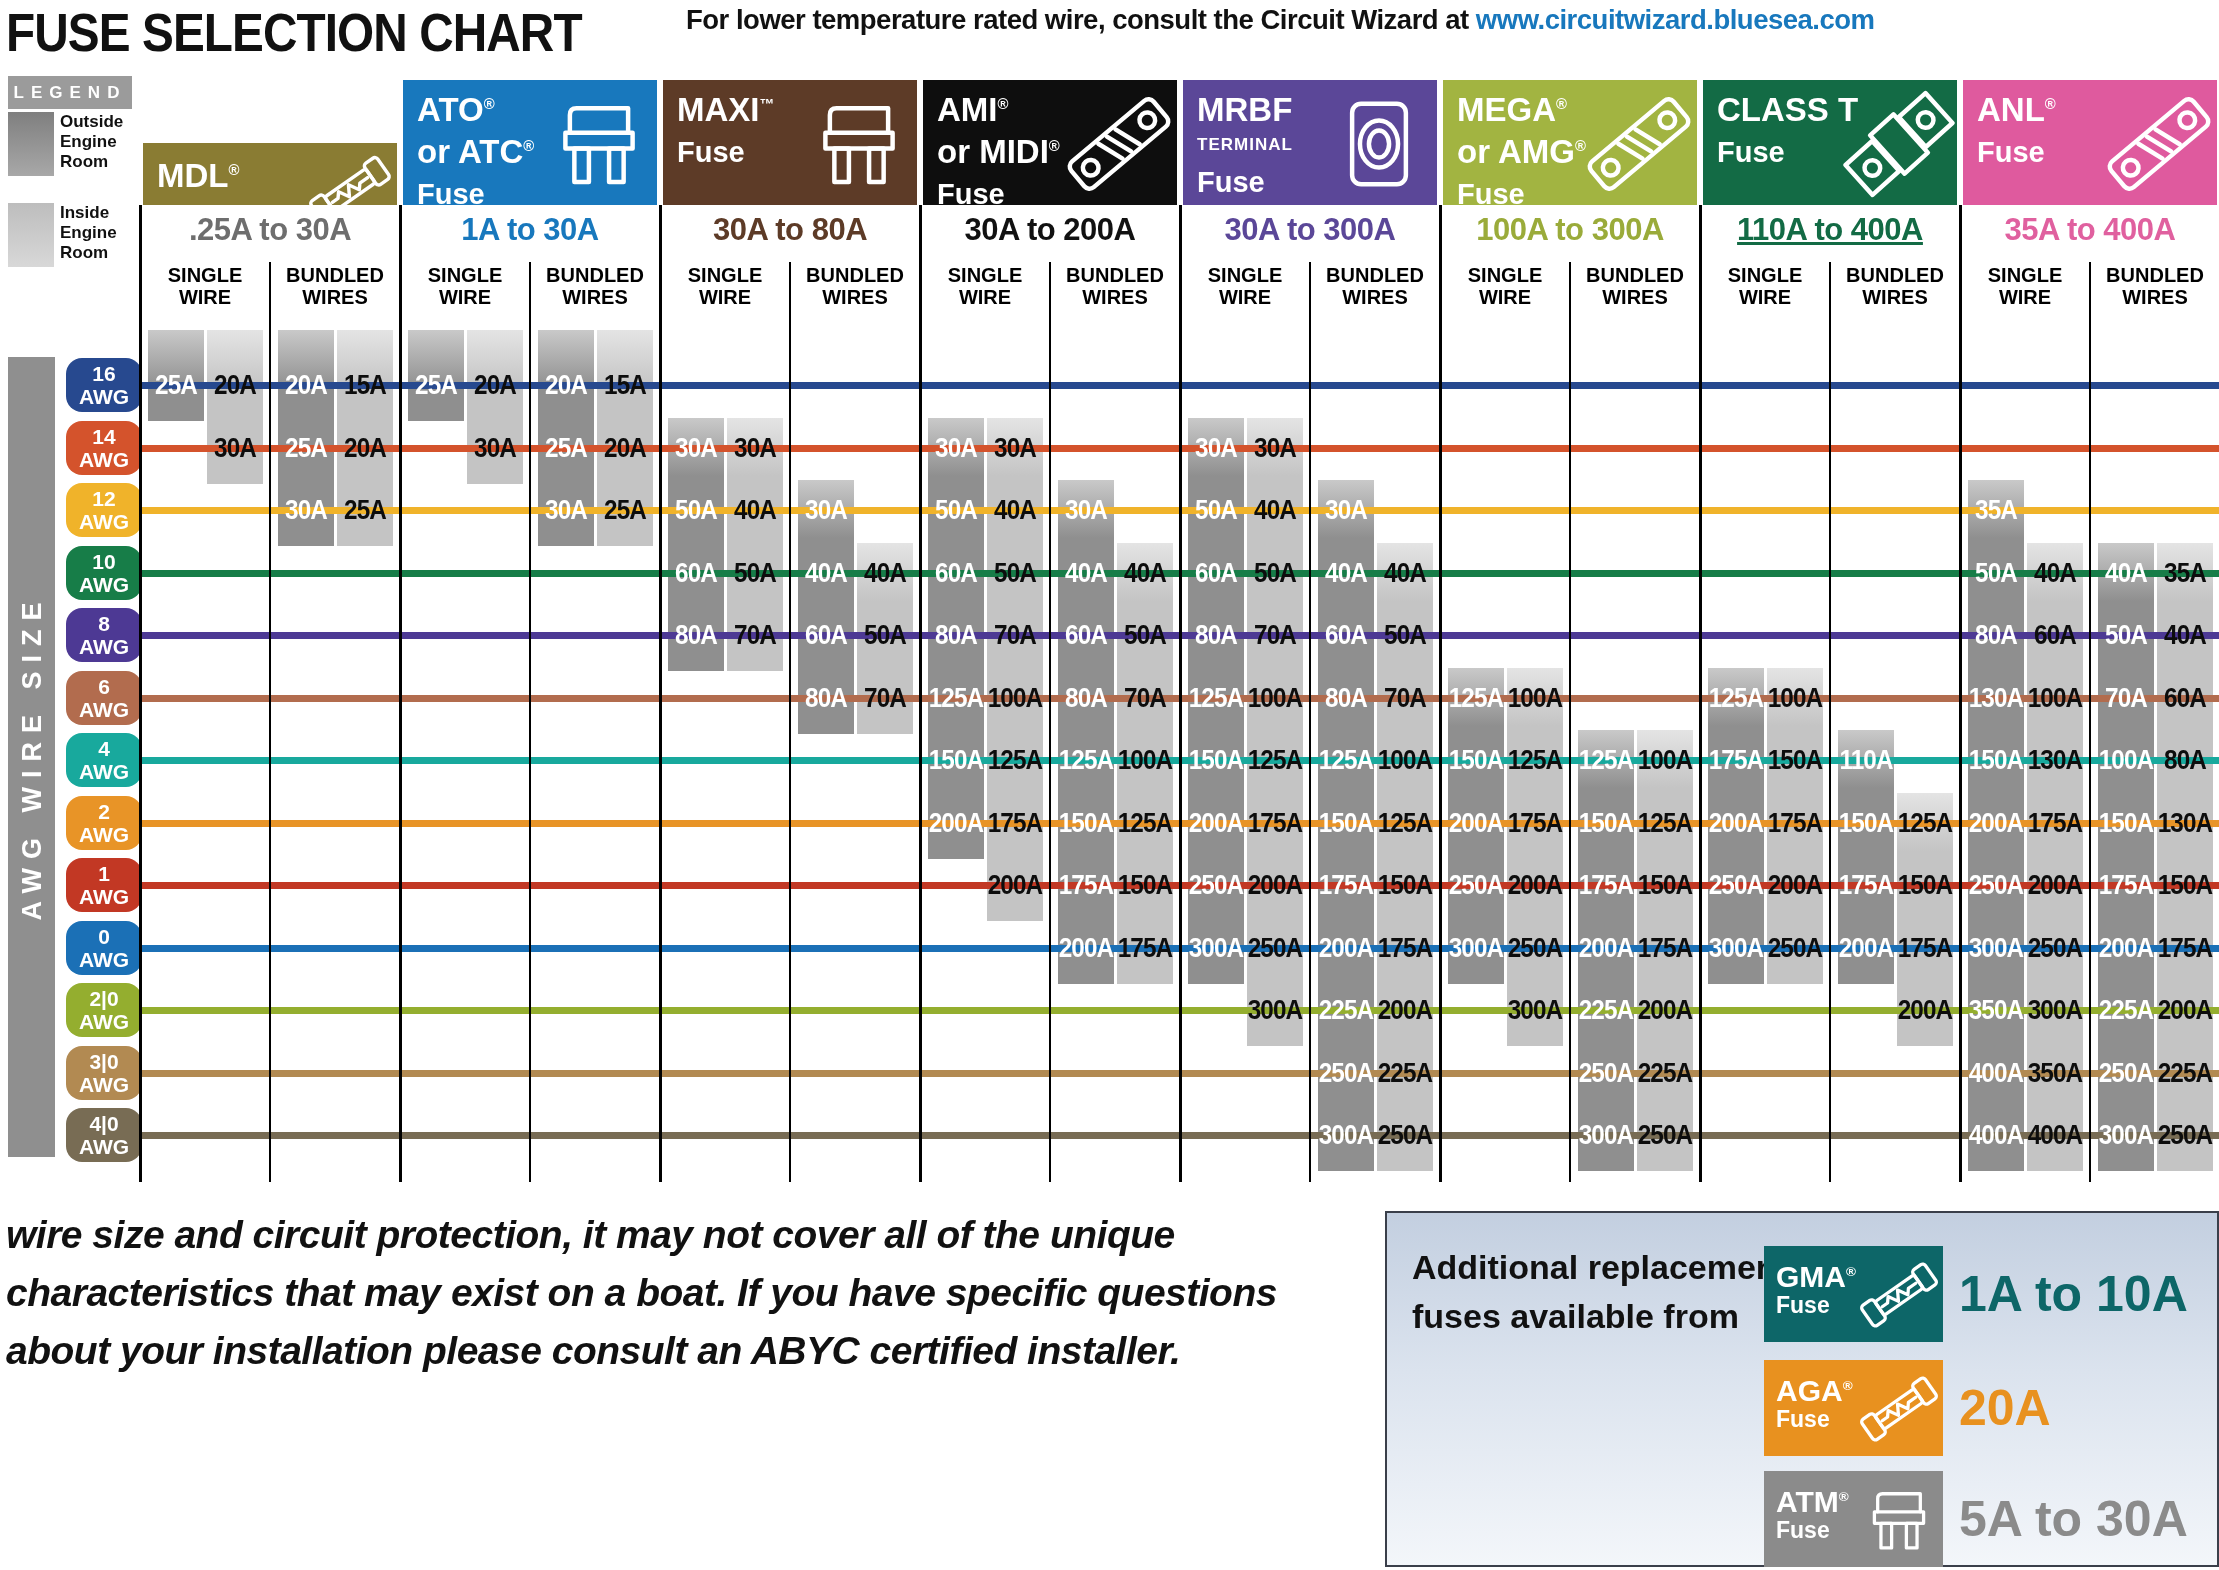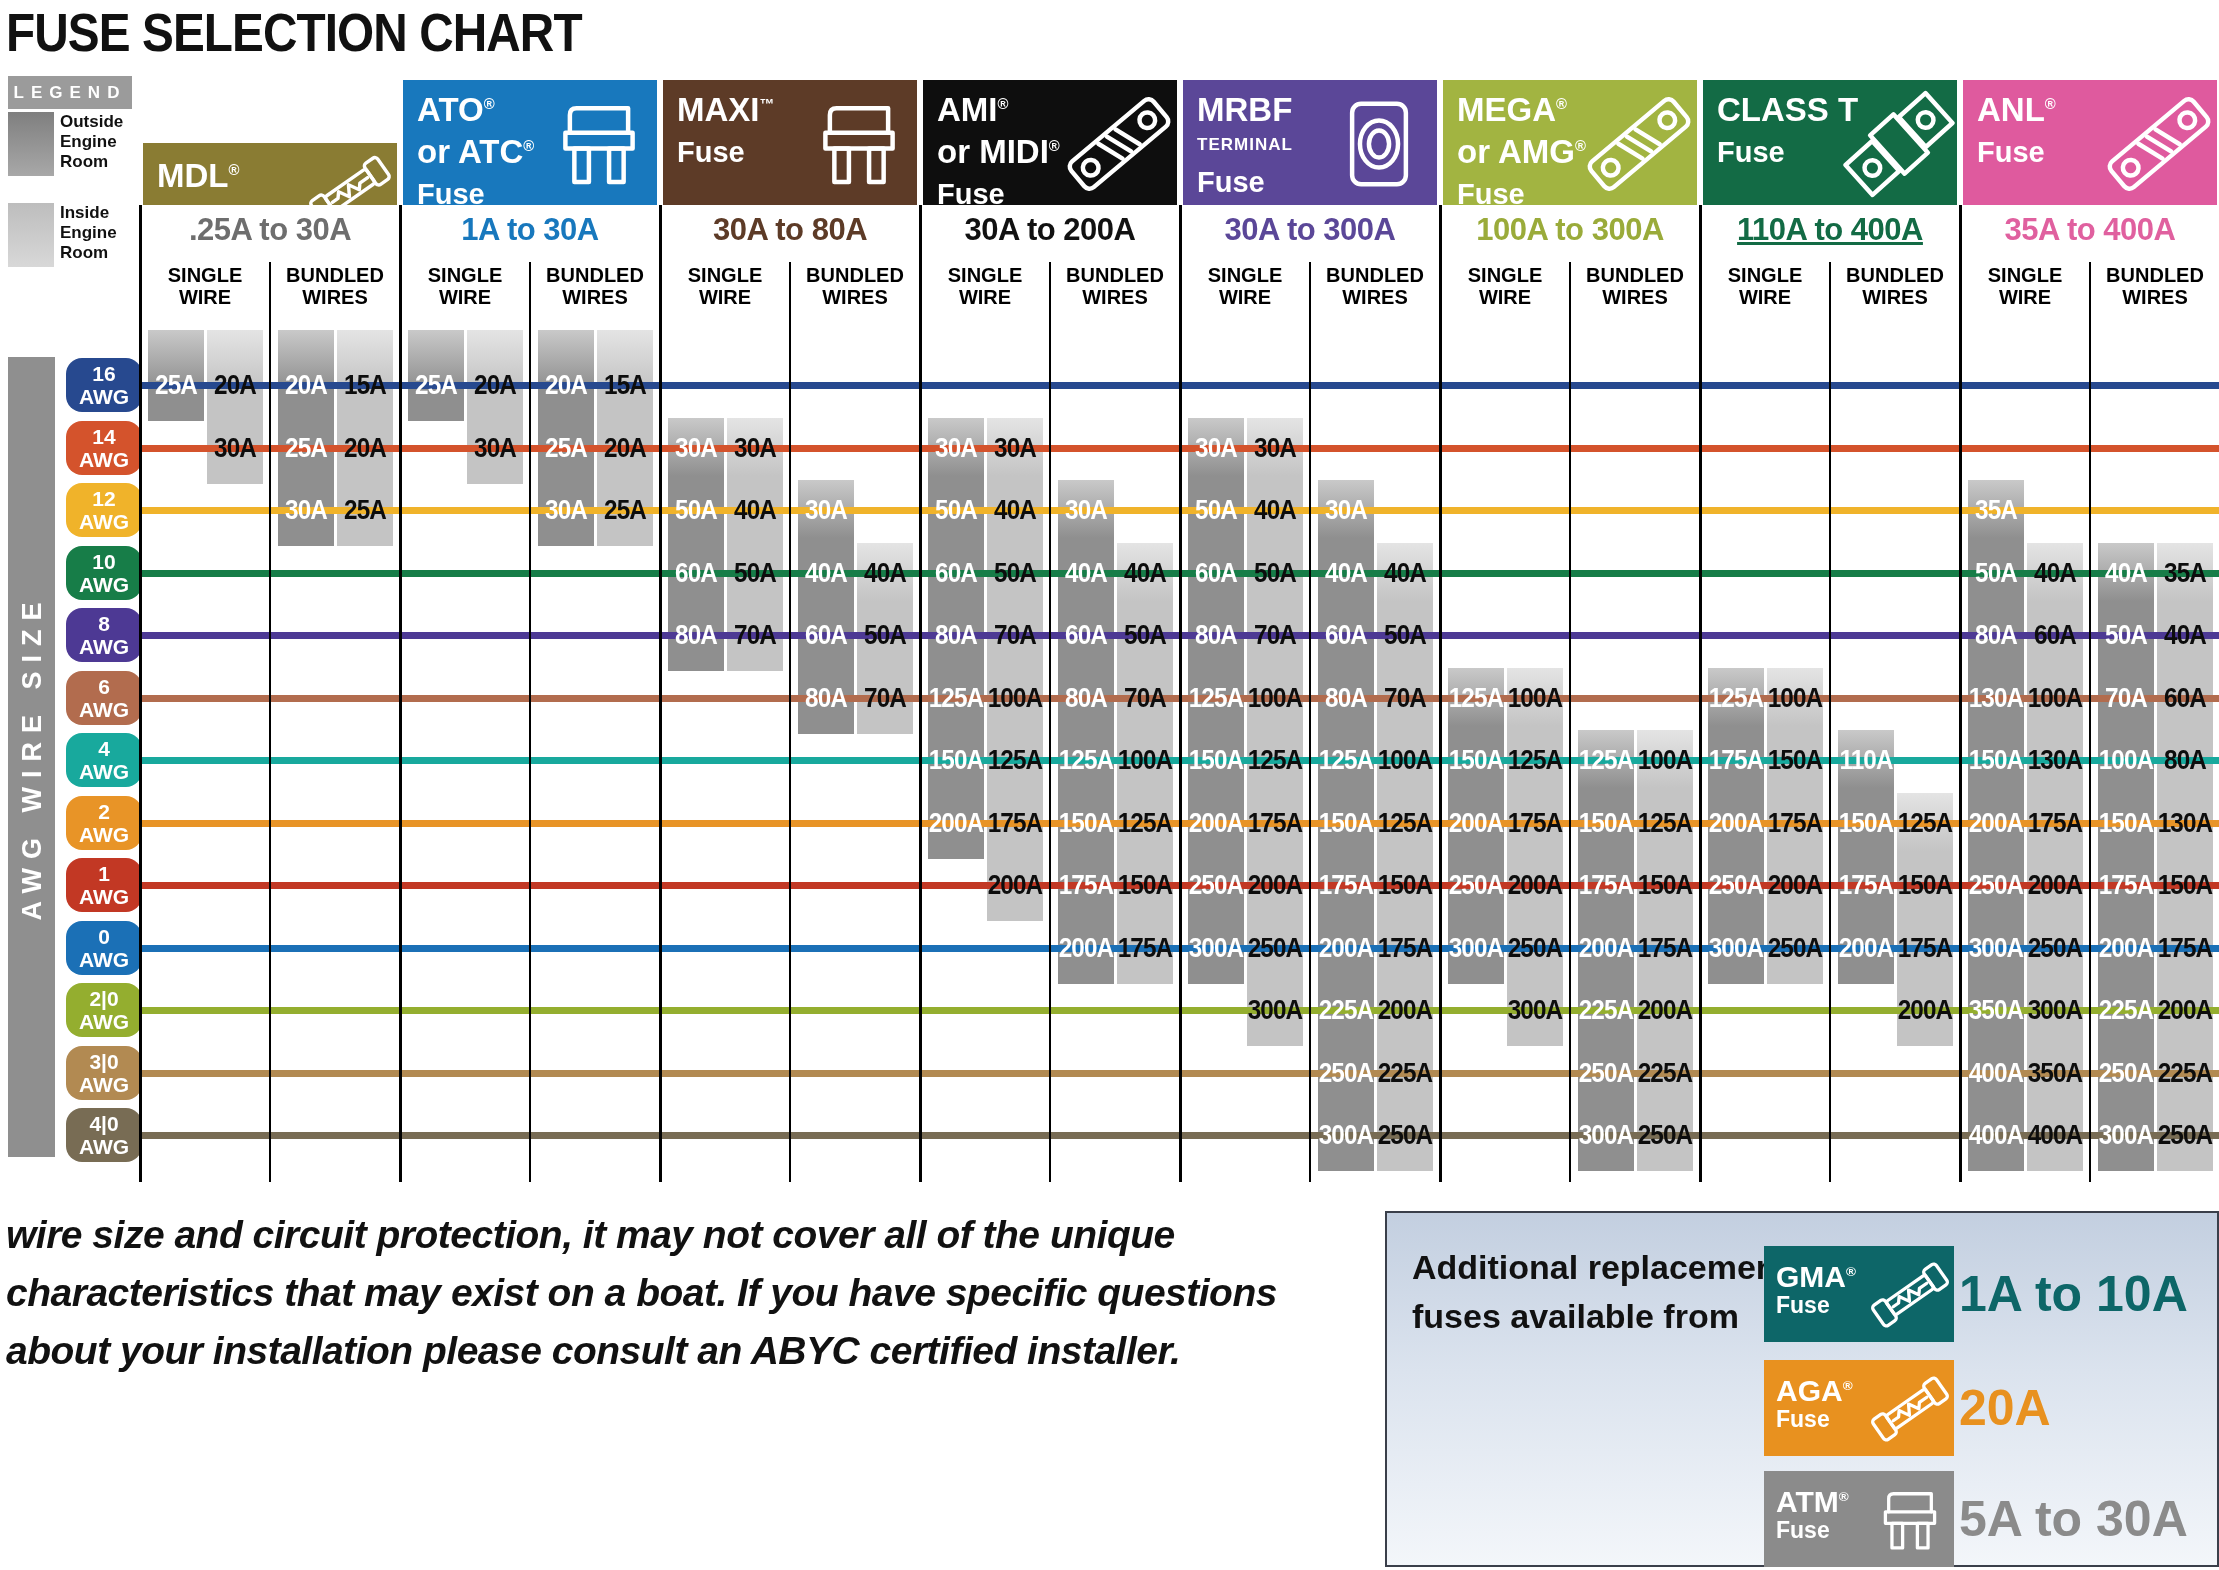--- a/index.html
+++ b/index.html
@@ -52,33 +52,34 @@
   .val-out{color:#fff;}
   .val-in{color:#0d0d0d;}
   
   .disc{left:6px;top:1206px;font-size:39px;font-weight:bold;font-style:italic;
         line-height:58px;letter-spacing:-.5px;}
   .copy{left:6px;top:1458px;font-size:29px;font-weight:bold;line-height:54px;}
   
   .panel{left:1385px;top:1211px;width:830px;height:352px;border:2px solid #3a3f4a;
          background:linear-gradient(180deg,#c3cfe0 0%,#dbe3ee 45%,#f3f6fa 100%);}
   .panel-text{position:absolute;left:25px;top:30px;font-size:34px;font-weight:bold;line-height:49px;color:#111;}
-  .pchip{position:absolute;left:377px;width:190px;height:96px;color:#fff;}
+  .pchip{position:absolute;left:377px;width:163px;height:96px;color:#fff;padding-left:16px;}
   .pchip .pc-name{position:absolute;left:12px;top:10px;font-size:30px;font-weight:bold;line-height:32px;}
   .pchip .pc-sub{position:absolute;left:12px;top:46px;font-size:23px;font-weight:bold;}
   .pchip svg{position:absolute;right:2px;top:8px;width:84px;height:82px;}
   .prange{position:absolute;left:572px;width:250px;font-size:50px;font-weight:bold;line-height:96px;white-space:nowrap;}
 </style>
 </head>
 <body>
 
 <div id="stage">
   <div class="abs title">FUSE SELECTION CHART</div>
 
   <div class="abs notes">
+    <div><span>For lower temperature rated wire, consult the Circuit Wizard at </span><a href="#" id="cw-link" style="color: rgb(24, 120, 189);">www.circuitwizard.bluesea.com</a></div>
   </div>
 
   <div class="abs legend-bar">LEGEND</div>
   <div class="abs swatch sw-dark" style="top:112px"></div>
   <div class="abs legend-label" style="top:112px">Outside Engine Room</div>
   <div class="abs swatch sw-light" style="top:203px"></div>
   <div class="abs legend-label" style="top:203px">Inside Engine Room</div>
 
   <div class="abs awg-bar">
     <span>AWG WIRE SIZE</span>

